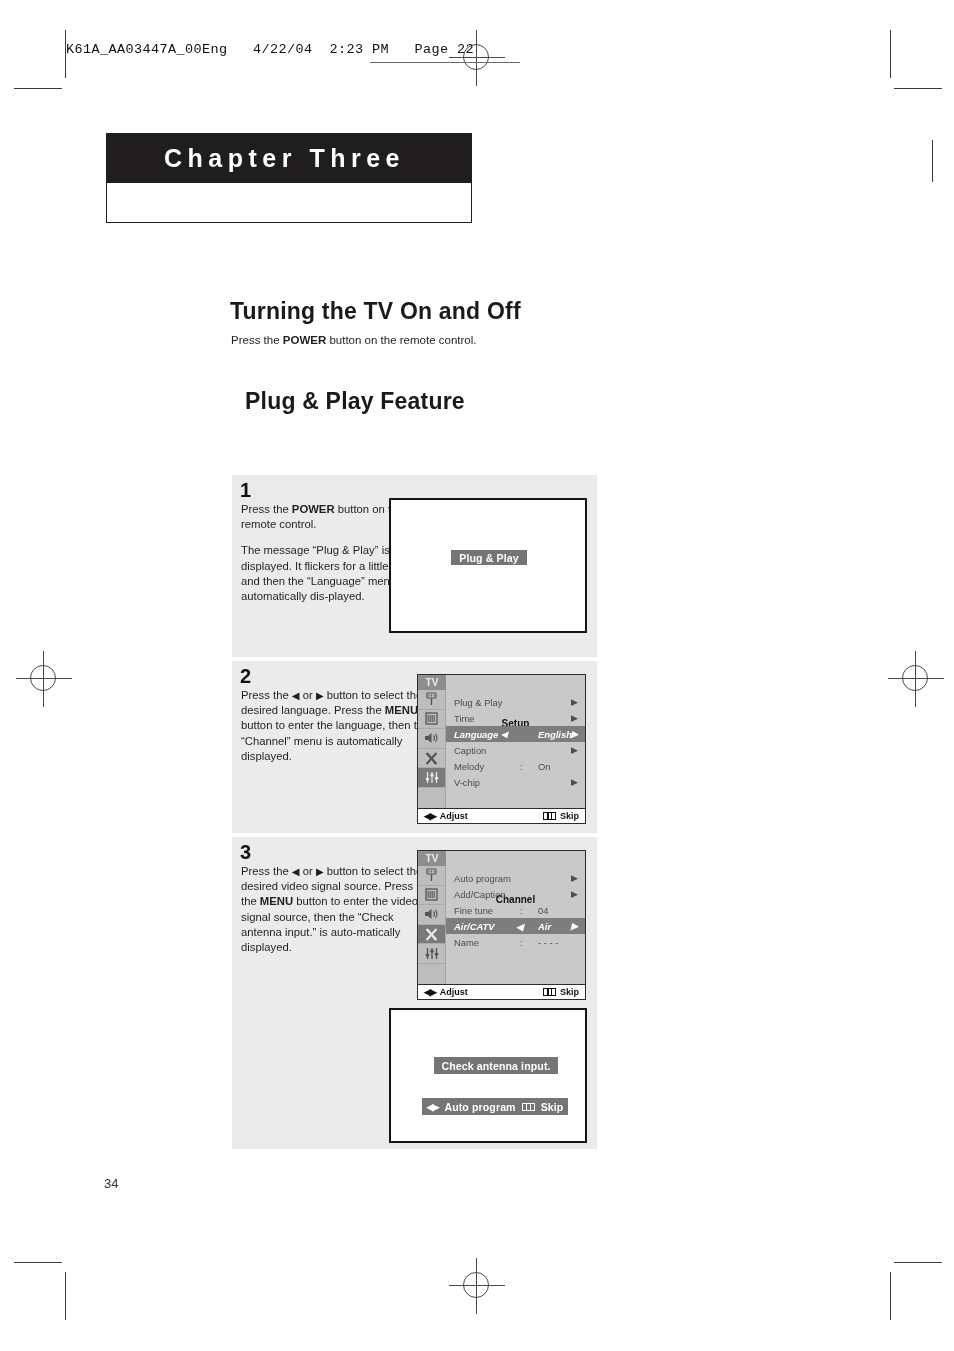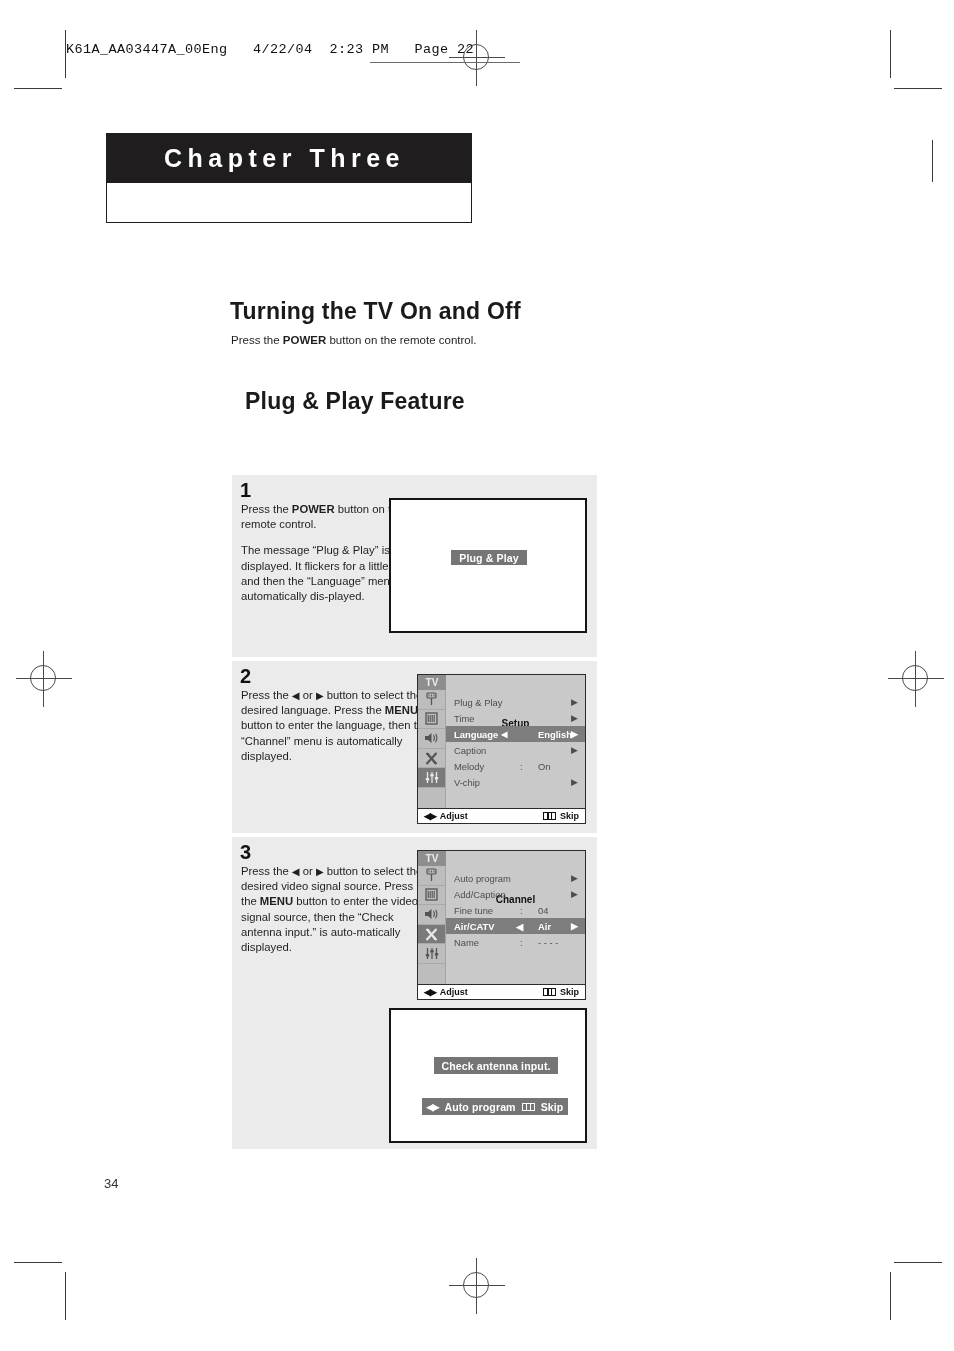--- a/index.html
+++ b/index.html
@@ -243,20 +243,21 @@
     align-items: center;
     color: #4d4d4d;
     font-size: 9.4px;
     padding-left: 8px;
     box-sizing: border-box;
   }
   .osd-row.hl {
     background: #7d7d7d;
     color: #ffffff;
     font-weight: bold;
+    font-style: italic;
   }
   .osd-row .lbl { flex: 0 0 auto; }
   .osd-row .ladj { margin-left: 3px; font-size: 8px; }
   .osd-row .colon {
     position: absolute; left: 74px;
   }
   .osd-row .val {
     position: absolute; left: 92px; width: 52px;
     text-align: left;
   }

